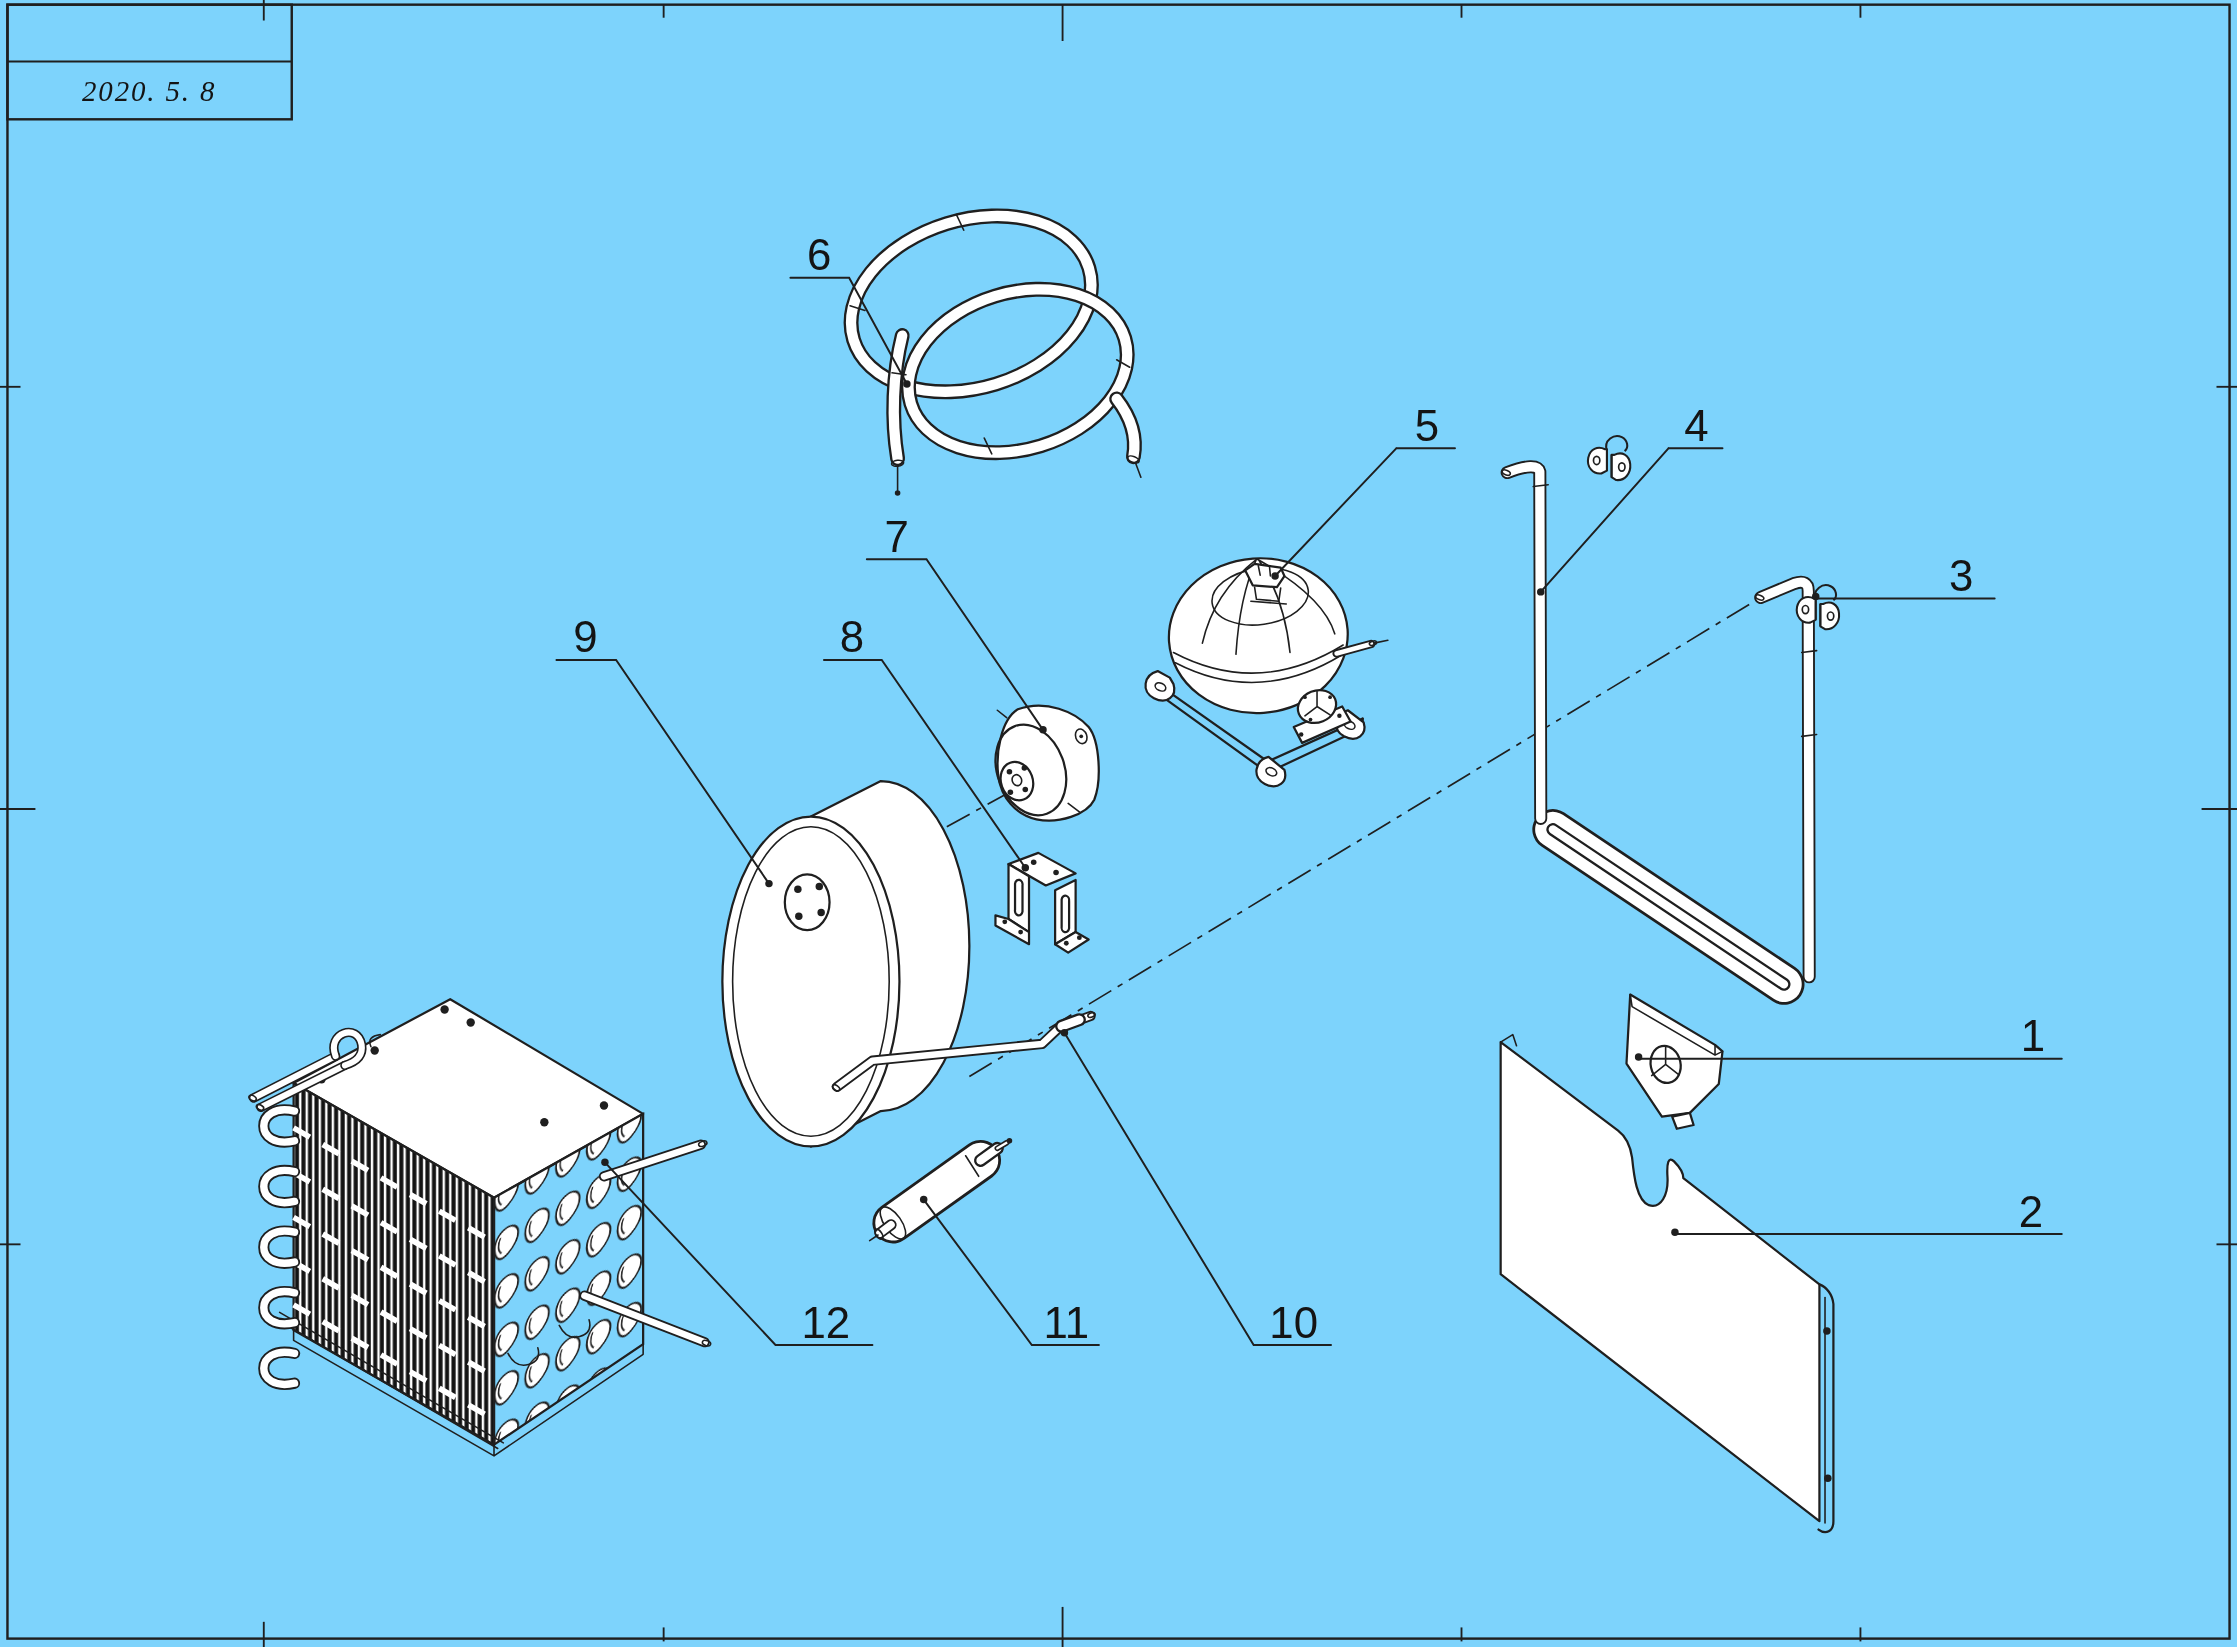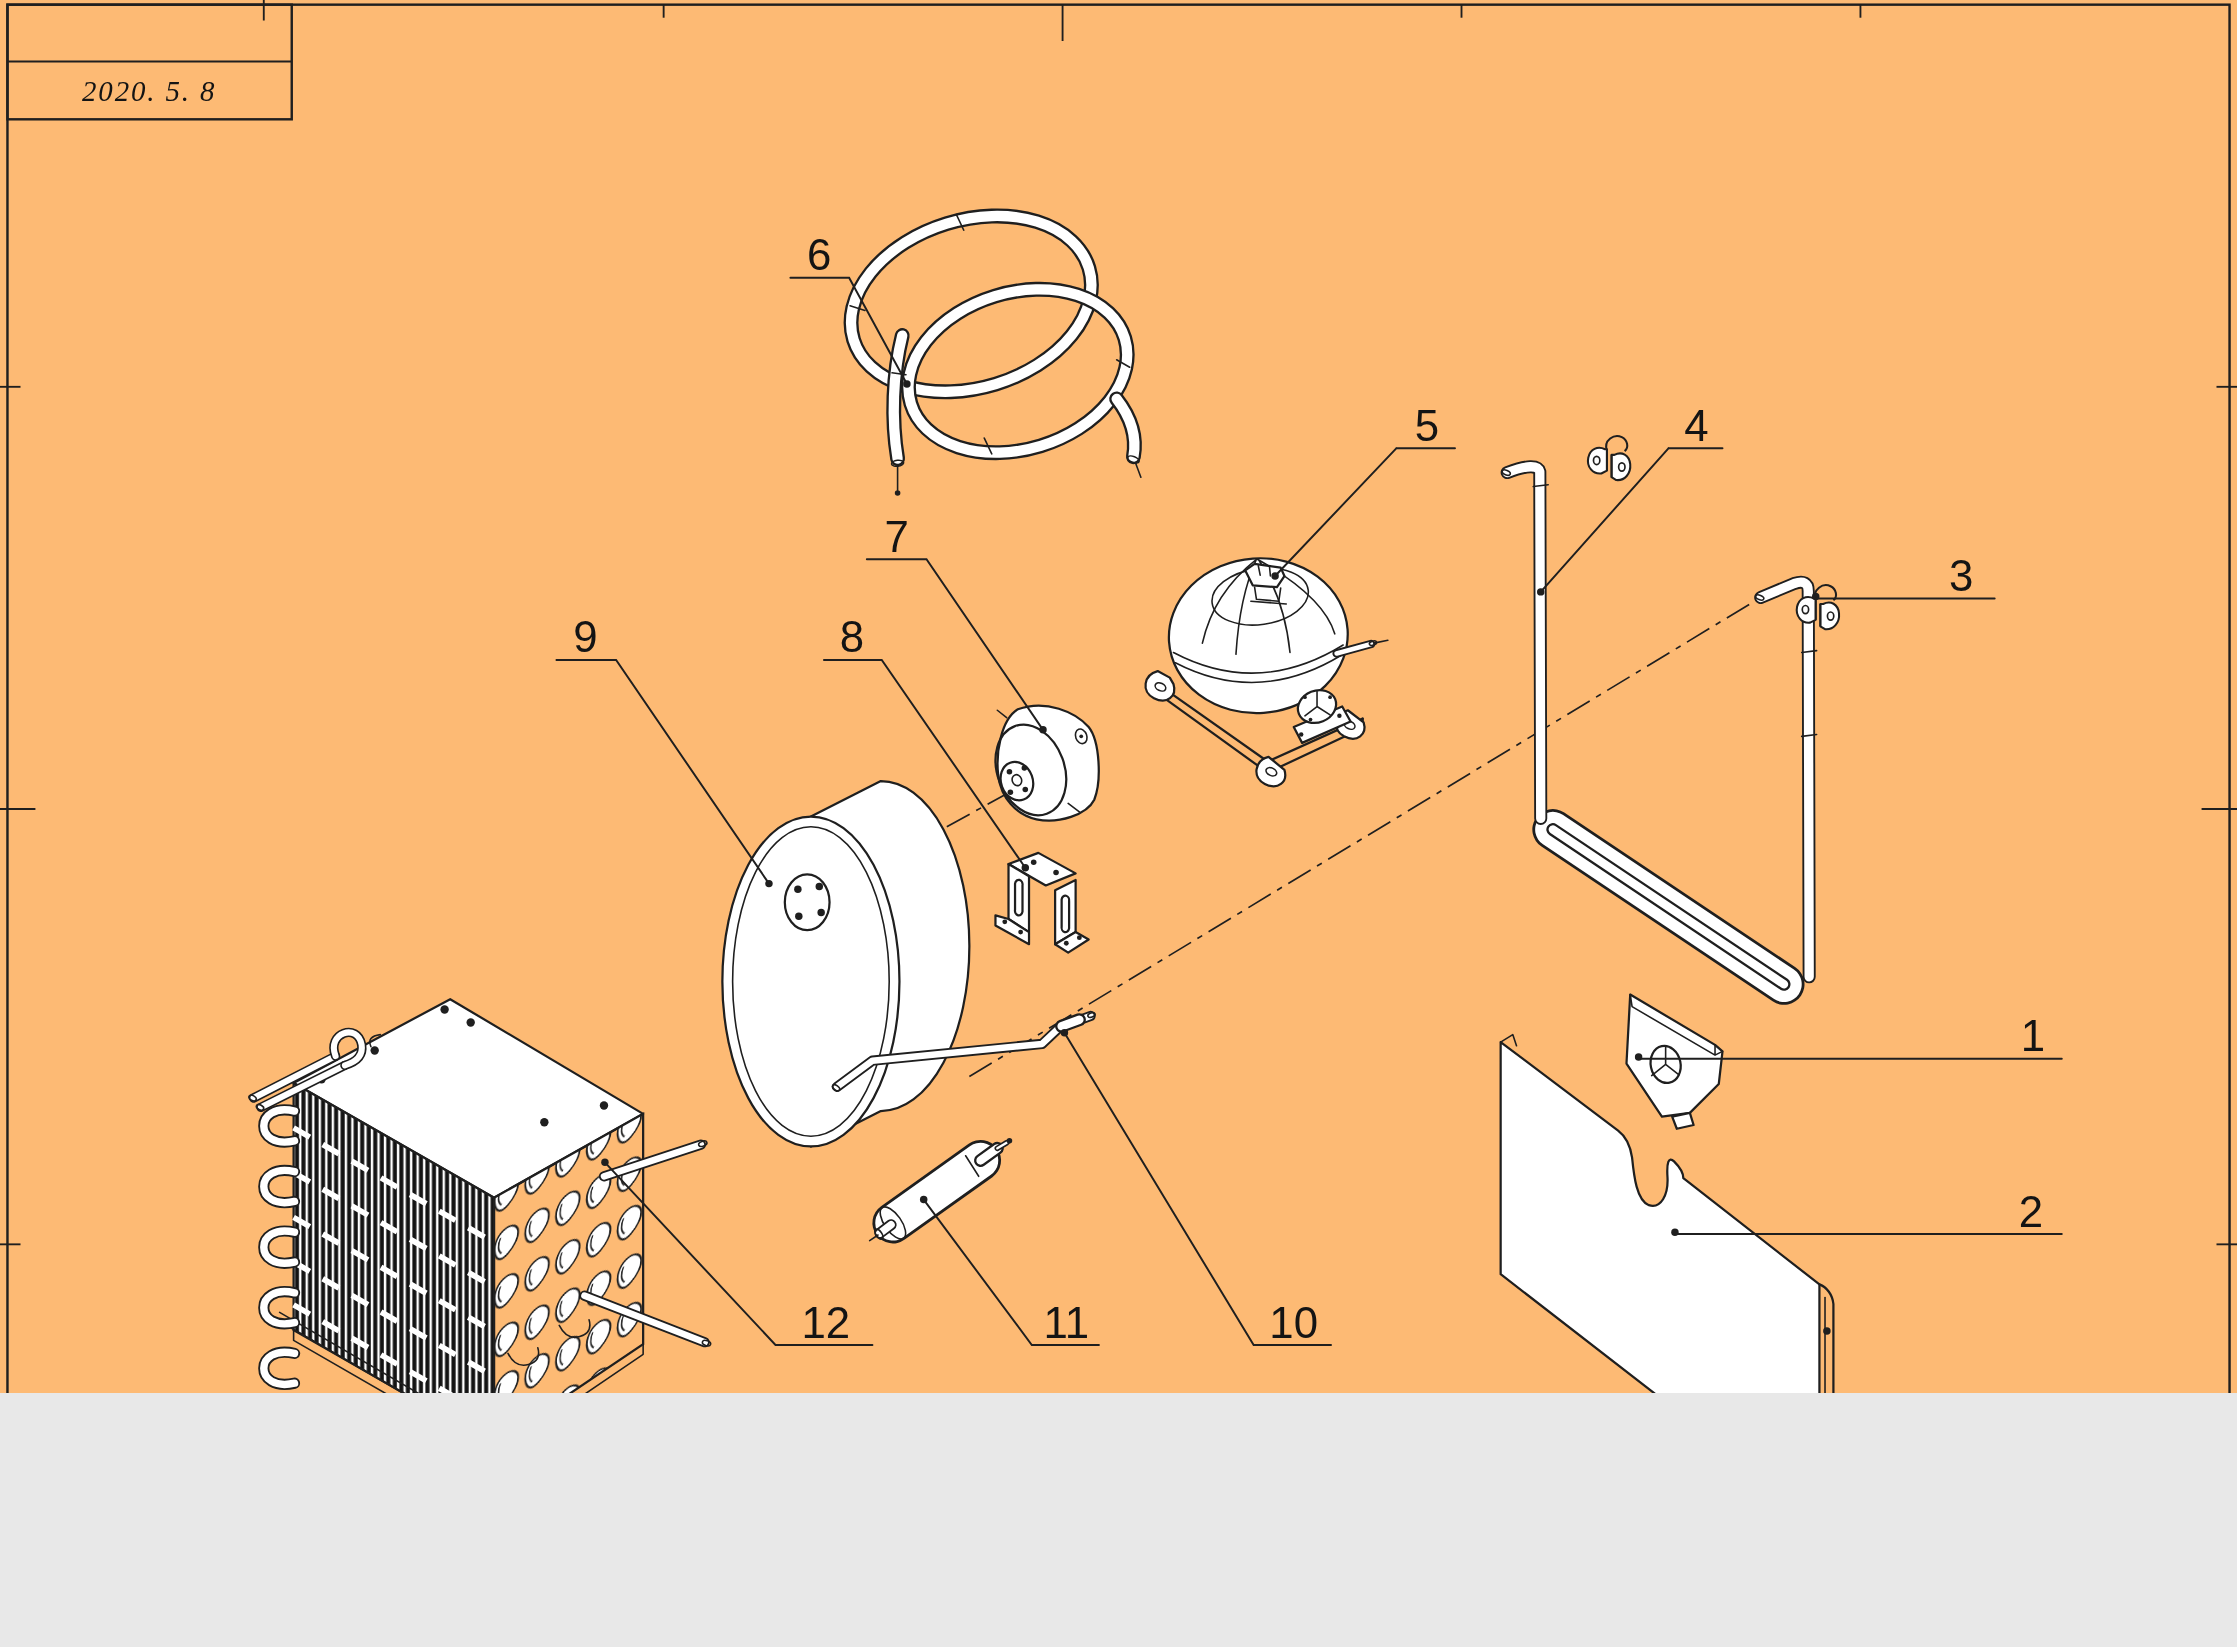--- a/index.html
+++ b/index.html
@@ -1,17 +1,17 @@
 <!DOCTYPE html>
 <html style="font-size:15px"><head>
 <meta charset="utf-8">
 <style>
   html,body{margin:0;padding:0;background:#e8e8e8;}
   .sheet{
-    width:2237px;height:1393px;background:#fdba74;position:relative;
+    width:2237px;height:1647px;background:#7dd3fc;position:relative;
     font-family:"Liberation Sans",sans-serif;overflow:hidden;
   }
   svg{display:block}
   .ln{fill:none;stroke:#1f1f1f;stroke-width:2.4;stroke-linecap:round;stroke-linejoin:round;}
   .thin{fill:none;stroke:#1f1f1f;stroke-width:1.7;stroke-linecap:round;stroke-linejoin:round;}
   .wfill{fill:#ffffff;stroke:#1f1f1f;stroke-width:2.4;stroke-linejoin:round;}
   .t-out{fill:none;stroke:#1f1f1f;stroke-linecap:round;stroke-linejoin:round;}
   .t-in{fill:none;stroke:#ffffff;stroke-linecap:round;stroke-linejoin:round;}
   .leader{fill:none;stroke:#1f1f1f;stroke-width:2.1;stroke-linecap:round;}
   .dot{fill:#1f1f1f;stroke:none;}

